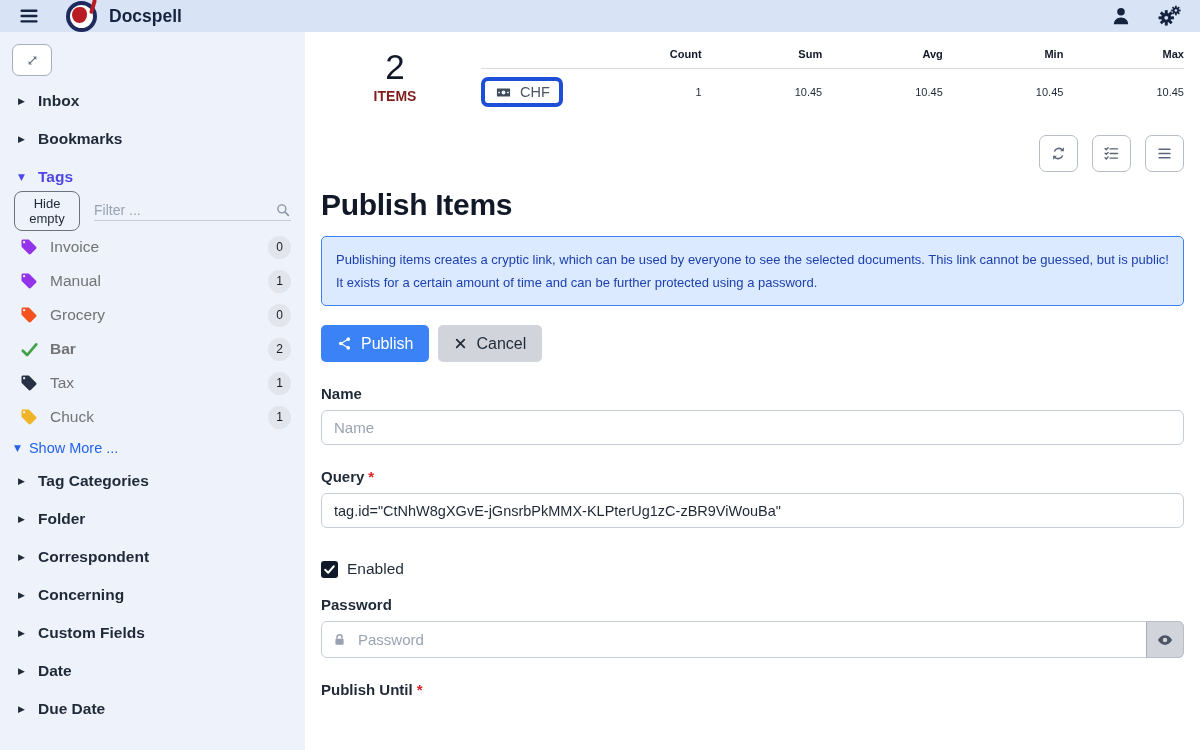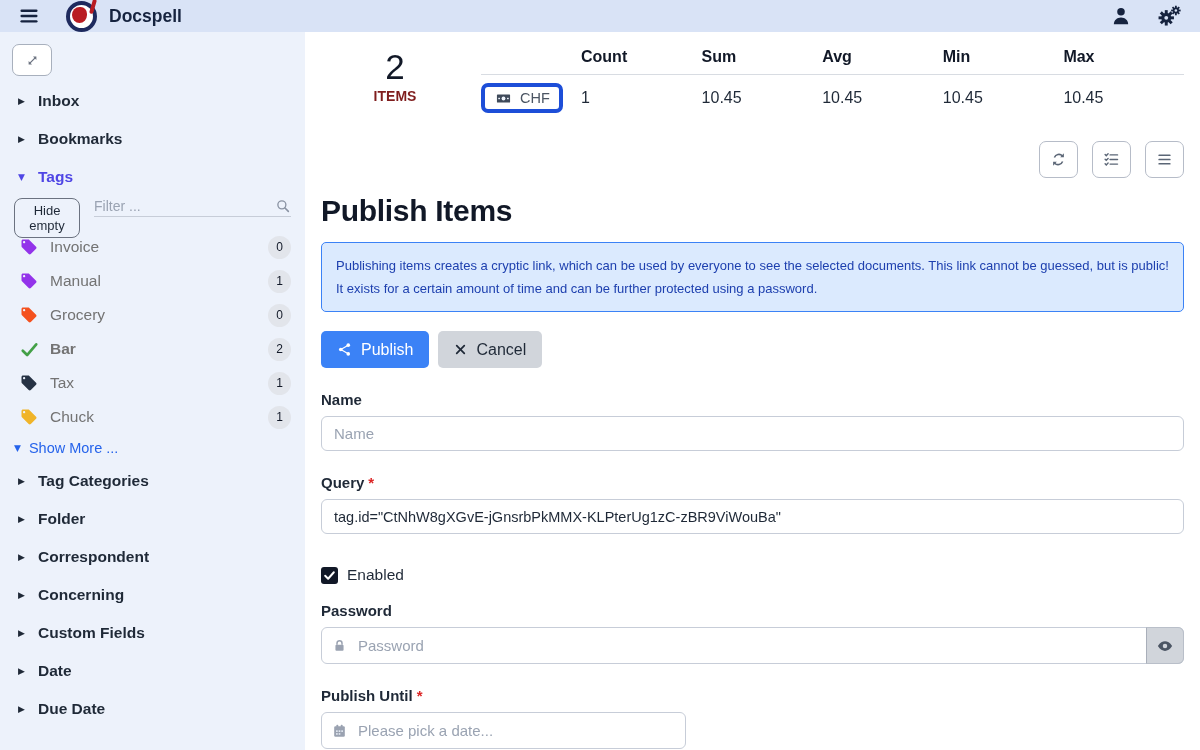--- a/index.html
+++ b/index.html
@@ -21,21 +21,21 @@
   .body-row { flex:1; display:flex; overflow:hidden; }
   .sidebar { width:305px; flex:0 0 305px; background:#edf2fb; overflow:hidden; padding-top:12px; }
   .main { flex:1; background:#fff; overflow:hidden; padding:0 16px; }
 
   
   .collapse-btn { width:40px; height:32px; margin-left:12px; background:#fff; border:1px solid #a8b0bd; border-radius:7px; display:flex; align-items:center; justify-content:center; cursor:pointer; margin-bottom:6px; }
   .sb-item { height:38px; display:flex; align-items:center; padding-left:18px; cursor:pointer; }
   .caret { font-family:"DejaVu Sans",sans-serif; font-size:9px; color:#1f2937; width:20px; flex:0 0 20px; }
   .sb-label { font-size:15.5px; font-weight:bold; color:#1f2937; }
   .sb-item.tags-open .caret, .sb-item.tags-open .sb-label { color:#4f46e5; }
-  .tag-tools { display:flex; align-items:flex-start; padding:2px 14px 6px 14px; height:34px; }
+  .tag-tools { display:flex; align-items:center; padding:2px 14px 6px 14px; height:34px; }
   .hide-empty-btn { border:1px solid #6b7280; border-radius:8px; background:transparent; font-family:inherit; font-size:13px; color:#1f2937; padding:4px 9px; cursor:pointer; }
   .filter-wrap { flex:1; margin-left:14px; display:flex; align-items:center; border-bottom:1px solid #c7cdd8; padding-bottom:2px; }
   .filter-input { flex:1; border:none; outline:none; background:transparent; font-family:inherit; font-size:14px; color:#1f2937; min-width:0; }
   .filter-input::placeholder { color:#9aa3b2; }
   .tag-row { height:34px; display:flex; align-items:center; padding:0 14px 0 20px; cursor:pointer; }
   .tag-icon { width:30px; flex:0 0 30px; display:flex; align-items:center; }
   .tag-name { font-size:15.5px; color:#737373; flex:1; }
   .tag-name.sel { font-weight:bold; }
   .tag-count { width:23px; height:23px; border-radius:50%; background:#e2e5eb; color:#111827; font-size:12px; display:flex; align-items:center; justify-content:center; }
   .show-more { height:28px; display:flex; align-items:center; padding-left:14px; color:#2563eb; font-size:14.5px; cursor:pointer; }
@@ -44,21 +44,21 @@
   
   .stats-row { display:flex; margin-top:14px; }
   .stats-left { width:148px; flex:0 0 148px; text-align:center; padding-top:2px; }
   .stats-count { font-size:35px; color:#111827; line-height:38px; }
   .stats-items { font-size:14px; font-weight:bold; color:#7f1d1d; margin-top:2px; }
   .stats-table { flex:1; margin-left:12px; }
   .stats-hrow, .stats-vrow { display:flex; align-items:center; }
   .stats-hrow { padding:2px 0 8px 0; border-bottom:1px solid #d8dce2; }
   .stats-vrow { padding:8px 0; }
   .stat-first { width:100px; flex:0 0 100px; }
-  .stat-cell { flex:1; font-size:16px; color:#1f2937; }
+  .stat-cell { flex:1; text-align:right; font-size:11px; color:#1f2937; }
   .stat-cell.head { font-weight:bold; color:#111827; }
   .chf-badge { display:inline-flex; align-items:center; gap:7px; border:4px solid #1d4ed8; border-radius:7px; padding:3px 9px; font-size:14.5px; color:#4b5563; background:#fff; }
 
   
   .toolbar-row { display:flex; align-items:center; margin-top:20px; }
   .search-input { width:432px; height:36px; border:1px solid #c7cdd8; border-radius:7px; padding:0 12px; font-family:inherit; font-size:14.5px; color:#1f2937; outline:none; }
   .search-input::placeholder { color:#9aa3b2; }
   .toolbar-spacer { flex:1; }
   .tool-btn { width:39px; height:37px; border:1px solid #b6bcc8; border-radius:7px; background:#fff; display:flex; align-items:center; justify-content:center; cursor:pointer; margin-left:14px; }
 
@@ -424,34 +424,17 @@
             <svg viewBox="0 0 24 24" width="18" height="18">
                 <path d="M2.5 12C5.4 7.2 8.8 5.5 12 5.5s6.6 1.7 9.5 6.5c-2.9 4.8-6.3 6.5-9.5 6.5S5.4 16.8 2.5 12Z" fill="#4b5563"></path>
                 <circle cx="12" cy="12" r="3" fill="#d1d5db"></circle>
               </svg>
           </span>
         </div>
       </div>
 
       <div class="form-group">
         <div class="form-label"><span>Publish Until</span><span class="req">*</span></div>
-        <div class="input-wrap" style="width:365px;">
-          <span class="left-ic">
-            <svg viewBox="0 0 24 24" width="15" height="15">
-                <rect x="3.5" y="4.5" width="17" height="16.5" rx="2" fill="#9aa2b1"></rect>
-                <rect x="7" y="2" width="3" height="5" rx="1.2" fill="#9aa2b1"></rect>
-                <rect x="14" y="2" width="3" height="5" rx="1.2" fill="#9aa2b1"></rect>
-                <g fill="#edf2fb">
-                  <rect x="6.5" y="11" width="2.6" height="2.4"></rect>
-                  <rect x="10.7" y="11" width="2.6" height="2.4"></rect>
-                  <rect x="14.9" y="11" width="2.6" height="2.4"></rect>
-                  <rect x="6.5" y="15.5" width="2.6" height="2.4"></rect>
-                  <rect x="10.7" y="15.5" width="2.6" height="2.4"></rect>
-                </g>
-              </svg>
-          </span>
-          <input class="text-input pad-left date-input" placeholder="Please pick a date..." style="">
-        </div>
       </div>
 
     </div>
   </div>
 </div>
 
 </body></html>

